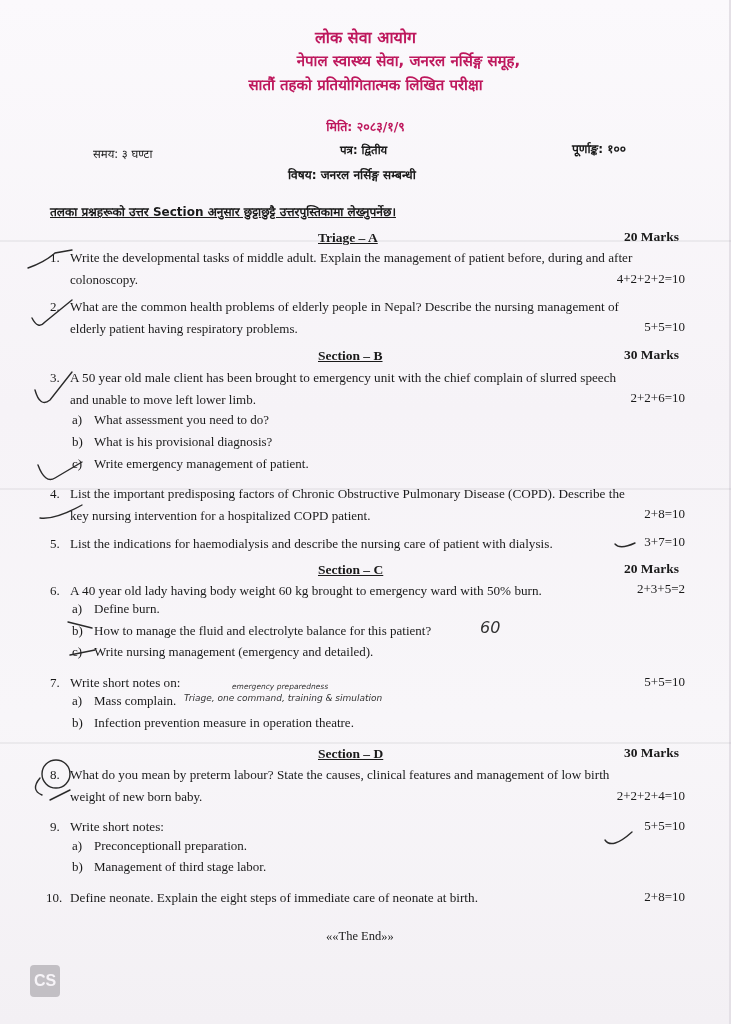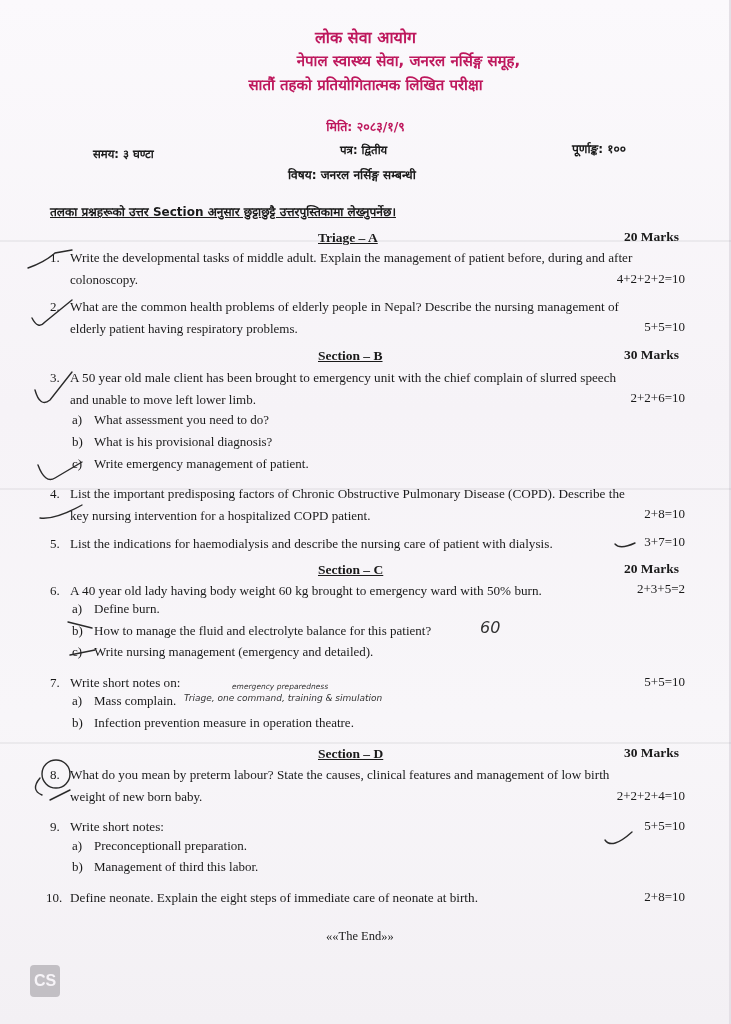--- a/index.html
+++ b/index.html
@@ -35,21 +35,21 @@
 <div class="paper"></div>
 <div class="fold" style="top:240px"></div>
 <div class="fold" style="top:488px"></div>
 <div class="fold" style="top:742px"></div>
 
 <div class="hdr-line" style="top:26px;font-size:16px;">लोक सेवा आयोग</div>
 <div class="hdr-line" style="top:50px;font-size:15px;margin-left:43px;">नेपाल स्वास्थ्य सेवा, जनरल नर्सिङ्ग समूह,</div>
 <div class="hdr-line" style="top:74px;font-size:15px;">सातौं तहको प्रतियोगितात्मक लिखित परीक्षा</div>
 <div class="hdr-line" style="top:98px;font-size:12.5px;margin-top:20px;">मिति: २०८३/१/९</div>
 
-<div class="abs" style="left:93px;top:146px;font-family:'DejaVu Sans',sans-serif;font-size:11.5px;font-weight:bold;">समय: ३ घण्टा</div>
+<div class="abs" style="left:93px;top:146px;font-family:'DejaVu Sans',sans-serif;font-size:11.5px;font-weight:normal;">समय: ३ घण्टा</div>
 <div class="abs" style="left:340px;top:142px;font-family:'DejaVu Sans',sans-serif;font-size:11.5px;font-weight:bold;">पत्र: द्वितीय</div>
 <div class="abs" style="left:572px;top:140px;font-family:'DejaVu Sans',sans-serif;font-size:12px;font-weight:bold;">पूर्णाङ्क: १००</div>
 <div class="abs" style="left:288px;top:166px;font-family:'DejaVu Sans',sans-serif;font-size:12px;font-weight:bold;">विषय: जनरल नर्सिङ्ग सम्बन्धी</div>
 <div class="abs" style="left:50px;top:203px;font-family:'DejaVu Sans',sans-serif;font-size:12px;font-weight:bold;text-decoration:underline;">तलका प्रश्नहरूको उत्तर Section अनुसार छुट्टाछुट्टै उत्तरपुस्तिकामा लेख्नुपर्नेछ।</div>
 
 <div class="section" style="top:230px">Triage – A</div>
 <div class="secmarks" style="top:229px">20 Marks</div>
 
 <div>
   <div class="q" style="top:247px"><span class="num">1.</span><span class="qtext">Write the developmental tasks of middle adult. Explain the management of patient before, during and after</span></div>
@@ -113,21 +113,21 @@
 <div>
   <div class="q" style="top:764px"><span class="num">8.</span><span class="qtext">What do you mean by preterm labour? State the causes, clinical features and management of low birth</span></div>
   <div class="q" style="top:786px;left:70px">weight of new born baby.</div>
   <div class="marks" style="top:788px">2+2+2+4=10</div>
 </div>
 
 <div>
   <div class="q" style="top:816px"><span class="num">9.</span><span class="qtext">Write short notes:</span></div>
   <div class="marks" style="top:818px">5+5=10</div>
   <div class="sub" style="top:838px"><span class="lbl">a)</span><span>Preconceptionall preparation.</span></div>
-  <div class="sub" style="top:859px"><span class="lbl">b)</span><span>Management of third this labor.</span></div>
+  <div class="sub" style="top:859px"><span class="lbl">b)</span><span>Management of third stage labor.</span></div>
 </div>
 
 <div>
   <div class="q" style="top:887px;left:46px"><span class="num" style="width:24px">10.</span><span class="qtext">Define neonate. Explain the eight steps of immediate care of neonate at birth.</span></div>
   <div class="marks" style="top:889px">2+8=10</div>
 </div>
 
 <div class="abs" style="left:326px;top:929px;font-size:12.5px;">««The End»»</div>
 
 <svg class="abs" style="left:0;top:0" width="731" height="1024">

